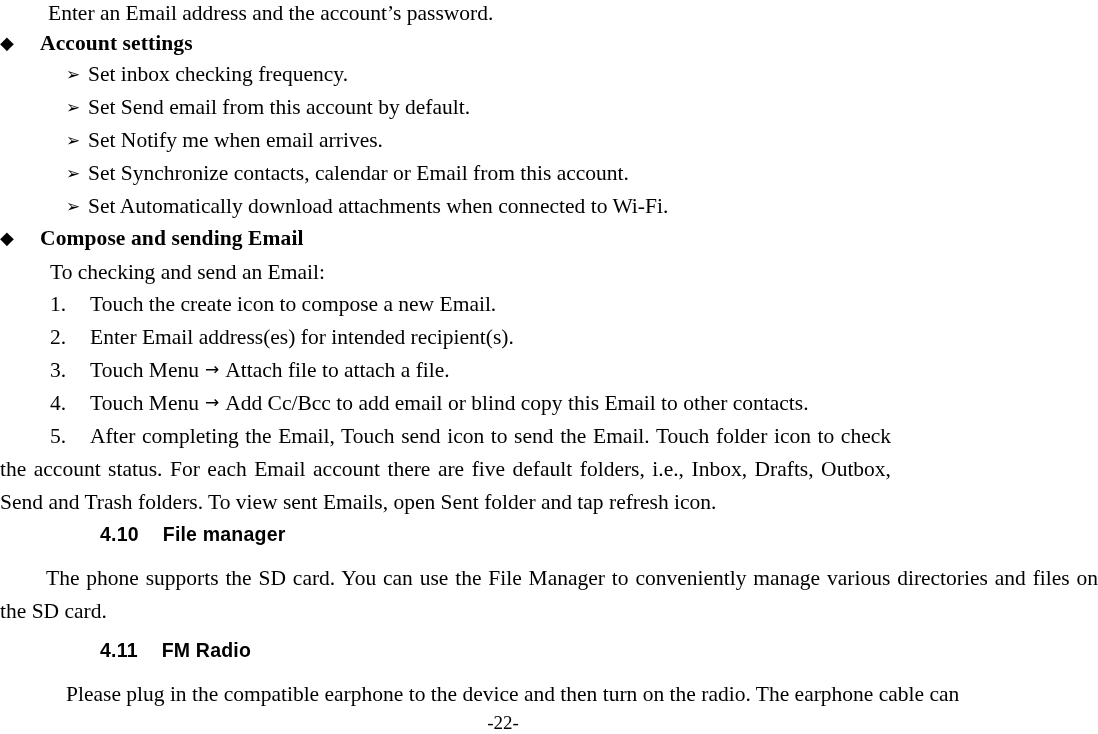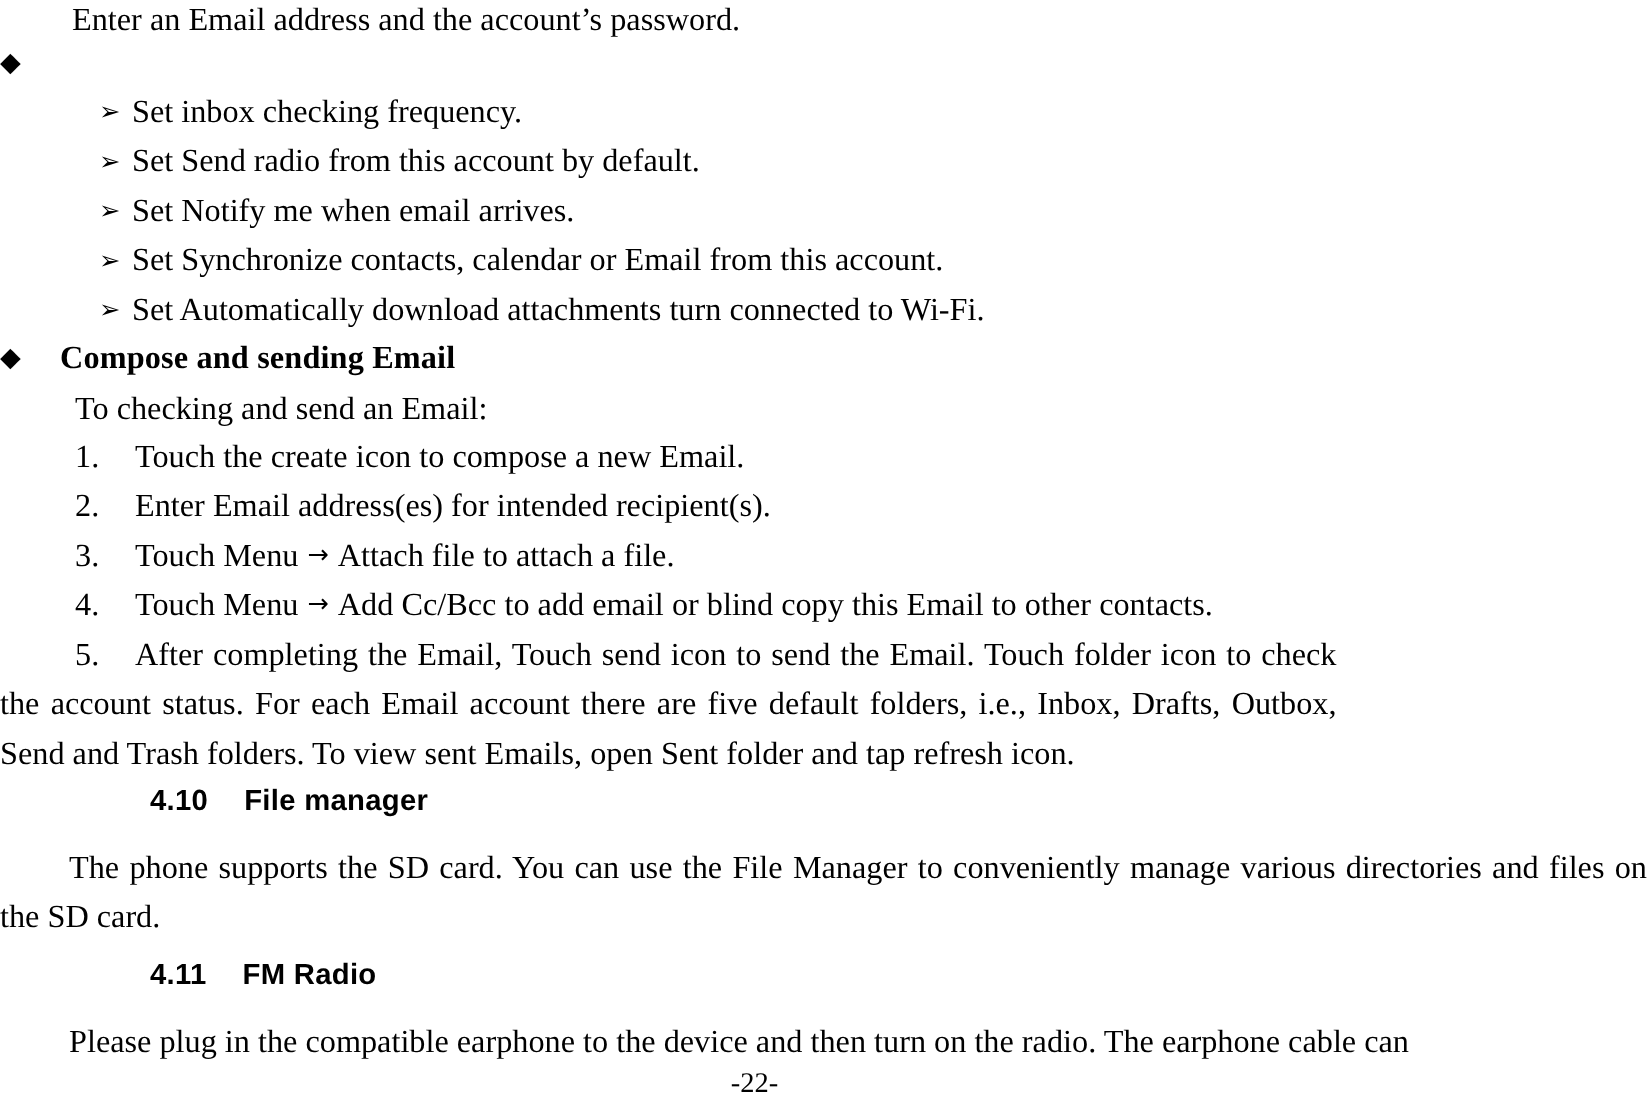--- a/index.html
+++ b/index.html
@@ -168,41 +168,42 @@
 </style>
 </head>
 <body>
 
 <div class="page">
 
   <div class="intro-line">Enter an Email address and the account’s password.</div>
 
   <div class="bullet-head" style="top: 28px;">
     <span class="diamond">◆</span>
+    <span class="htext">Account settings</span>
   </div>
 
   <div class="sub-item" style="top: 58px;">
     <span class="arrowhead">➢</span>
     <span>Set inbox checking frequency.</span>
   </div>
   <div class="sub-item" style="top: 91px;">
     <span class="arrowhead">➢</span>
-    <span>Set Send radio from this account by default.</span>
+    <span>Set Send email from this account by default.</span>
   </div>
   <div class="sub-item" style="top: 124px;">
     <span class="arrowhead">➢</span>
     <span>Set Notify me when email arrives.</span>
   </div>
   <div class="sub-item" style="top: 157px;">
     <span class="arrowhead">➢</span>
     <span>Set Synchronize contacts, calendar or Email from this account.</span>
   </div>
   <div class="sub-item" style="top: 190px;">
     <span class="arrowhead">➢</span>
-    <span>Set Automatically download attachments turn connected to Wi-Fi.</span>
+    <span>Set Automatically download attachments when connected to Wi-Fi.</span>
   </div>
 
   <div class="bullet-head" style="top: 223px;">
     <span class="diamond">◆</span>
     <span class="htext">Compose and sending Email</span>
   </div>
 
   <div class="line" style="position:absolute; left:50px; top:256px;">To checking and send an Email:</div>
 
   <div class="num-item" style="top: 288px;">
@@ -238,19 +239,19 @@
   </div>
 
   <div class="para" style="top: 562px;">
     <span class="indent"></span><span>The phone supports the SD card. You can use the File Manager to conveniently manage various directories and files on the SD card.</span>
   </div>
 
   <div class="sec-head" style="top: 637px;">
     <span class="sec-num">4.11</span><span>FM Radio</span>
   </div>
 
-  <div class="para para-tight" style="top: 678px;">
+  <div class="para para-tight" style="top: 678px; padding-left: 20px;">
     <span class="indent"></span><span>Please plug in the compatible earphone to the device and then turn on the radio. The earphone cable can</span>
   </div>
 
   <div class="footer" style="top: 711px;">-22-</div>
 
 </div>
 
 </body></html>

